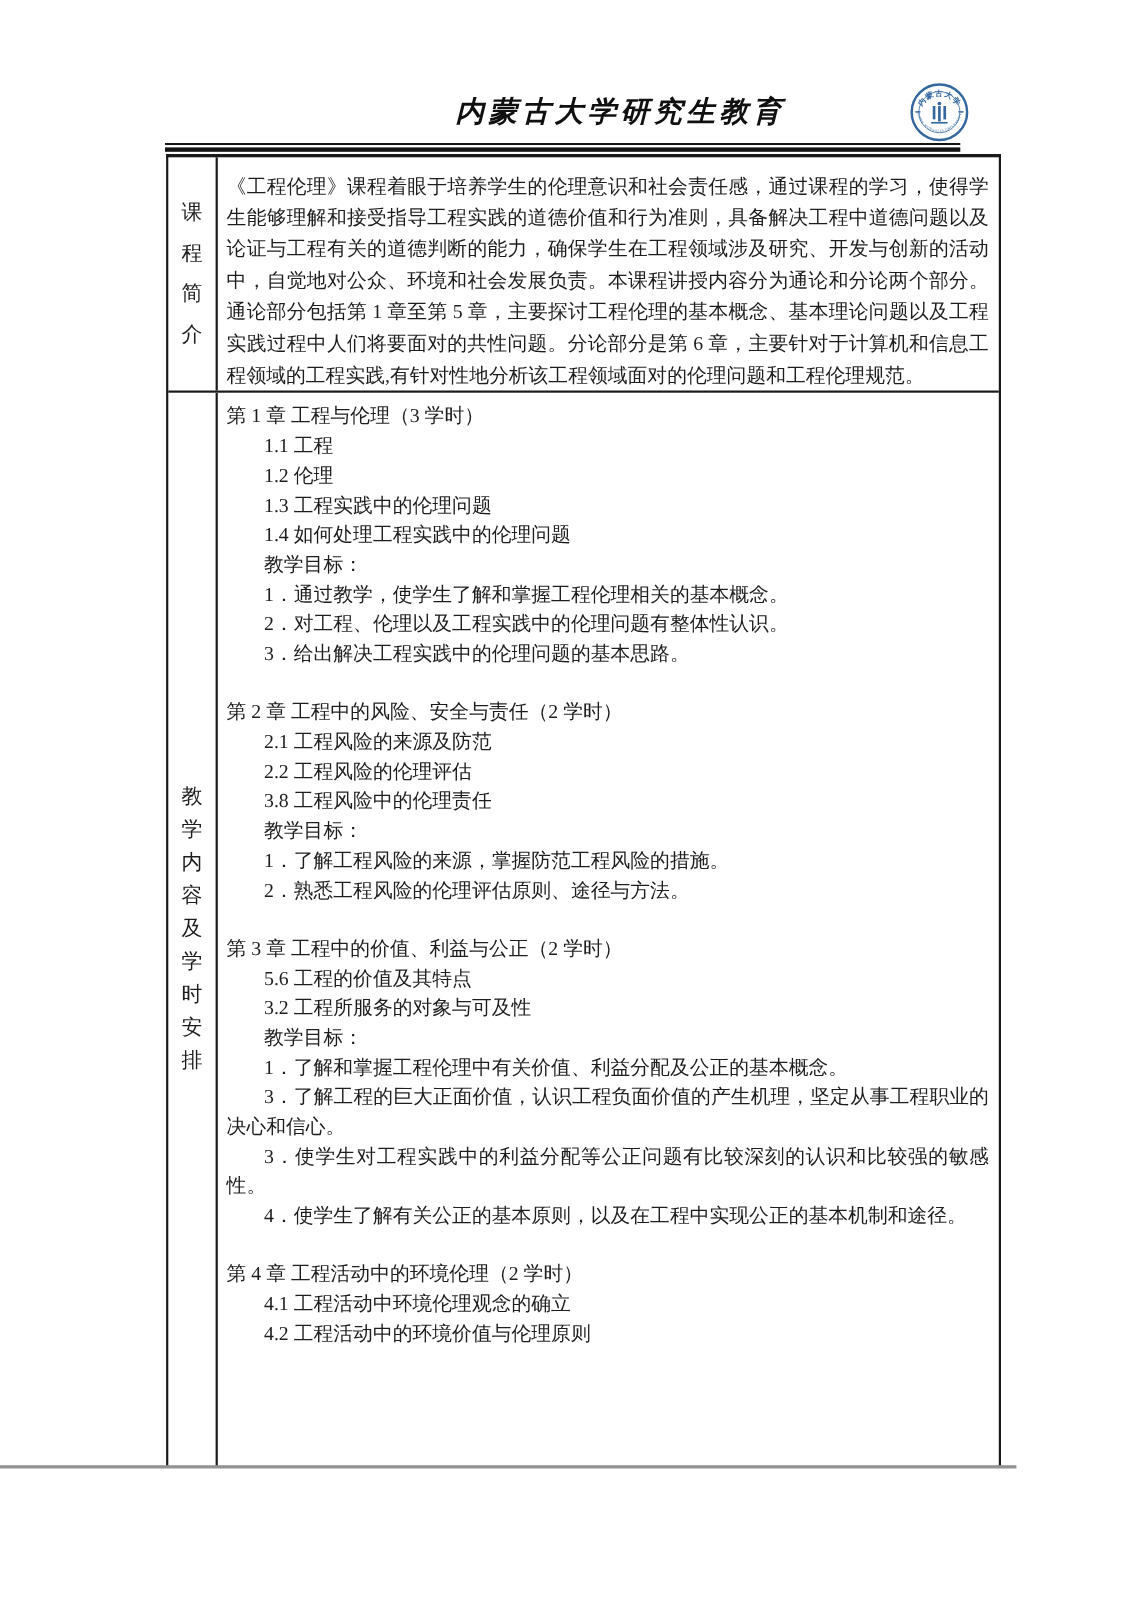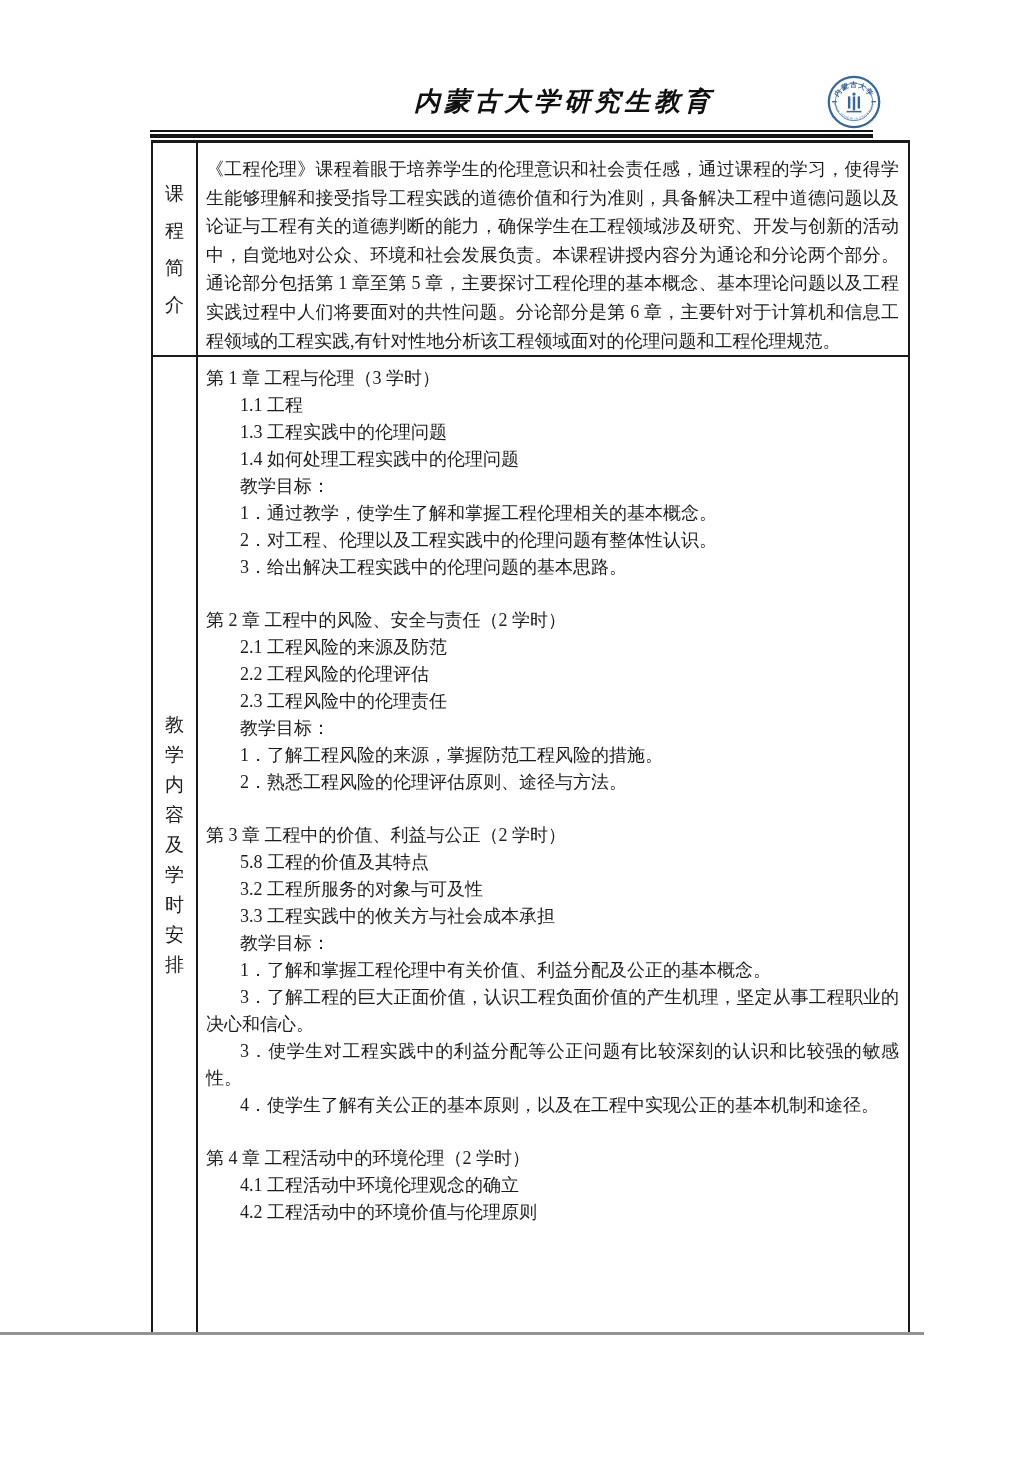--- a/index.html
+++ b/index.html
@@ -109,41 +109,41 @@
           <div class="v-char">及</div>
           <div class="v-char">学</div>
           <div class="v-char">时</div>
           <div class="v-char">安</div>
           <div class="v-char">排</div>
         </div>
       <div class="cell-content" id="chapters">
           <div class="chapter-block">
             <div class="ch-line ch-title">第 1 章  工程与伦理（3 学时）</div>
             <div class="ch-line ch-section">1.1  工程</div>
+            <div class="ch-line ch-section">1.2  伦理</div>
             <div class="ch-line ch-section">1.3  工程实践中的伦理问题</div>
             <div class="ch-line ch-section">1.4  如何处理工程实践中的伦理问题</div>
             <div class="ch-line ch-obj-label">教学目标：</div>
             <div class="ch-line ch-objective">1．通过教学，使学生了解和掌握工程伦理相关的基本概念。</div>
             <div class="ch-line ch-objective">2．对工程、伦理以及工程实践中的伦理问题有整体性认识。</div>
             <div class="ch-line ch-objective">3．给出解决工程实践中的伦理问题的基本思路。</div>
           </div>
           <div class="chapter-block">
             <div class="ch-line ch-title">第 2 章  工程中的风险、安全与责任（2 学时）</div>
             <div class="ch-line ch-section">2.1  工程风险的来源及防范</div>
             <div class="ch-line ch-section">2.2  工程风险的伦理评估</div>
-            <div class="ch-line ch-section">2.3  工程风险中的伦理责任</div>
+            <div class="ch-line ch-section">3.8  工程风险中的伦理责任</div>
             <div class="ch-line ch-obj-label">教学目标：</div>
             <div class="ch-line ch-objective">1．了解工程风险的来源，掌握防范工程风险的措施。</div>
             <div class="ch-line ch-objective">2．熟悉工程风险的伦理评估原则、途径与方法。</div>
           </div>
           <div class="chapter-block">
             <div class="ch-line ch-title">第 3 章  工程中的价值、利益与公正（2 学时）</div>
-            <div class="ch-line ch-section">5.8  工程的价值及其特点</div>
+            <div class="ch-line ch-section">5.6  工程的价值及其特点</div>
             <div class="ch-line ch-section">3.2  工程所服务的对象与可及性</div>
-            <div class="ch-line ch-section">3.3  工程实践中的攸关方与社会成本承担</div>
             <div class="ch-line ch-obj-label">教学目标：</div>
             <div class="ch-line ch-objective">1．了解和掌握工程伦理中有关价值、利益分配及公正的基本概念。</div>
             <div class="ch-line ch-objective">3．了解工程的巨大正面价值，认识工程负面价值的产生机理，坚定从事工程职业的决心和信心。</div>
             <div class="ch-line ch-objective">3．使学生对工程实践中的利益分配等公正问题有比较深刻的认识和比较强的敏感性。</div>
             <div class="ch-line ch-objective">4．使学生了解有关公正的基本原则，以及在工程中实现公正的基本机制和途径。</div>
           </div>
           <div class="chapter-block">
             <div class="ch-line ch-title">第 4 章  工程活动中的环境伦理（2 学时）</div>
             <div class="ch-line ch-section">4.1  工程活动中环境伦理观念的确立</div>
             <div class="ch-line ch-section">4.2  工程活动中的环境价值与伦理原则</div>

